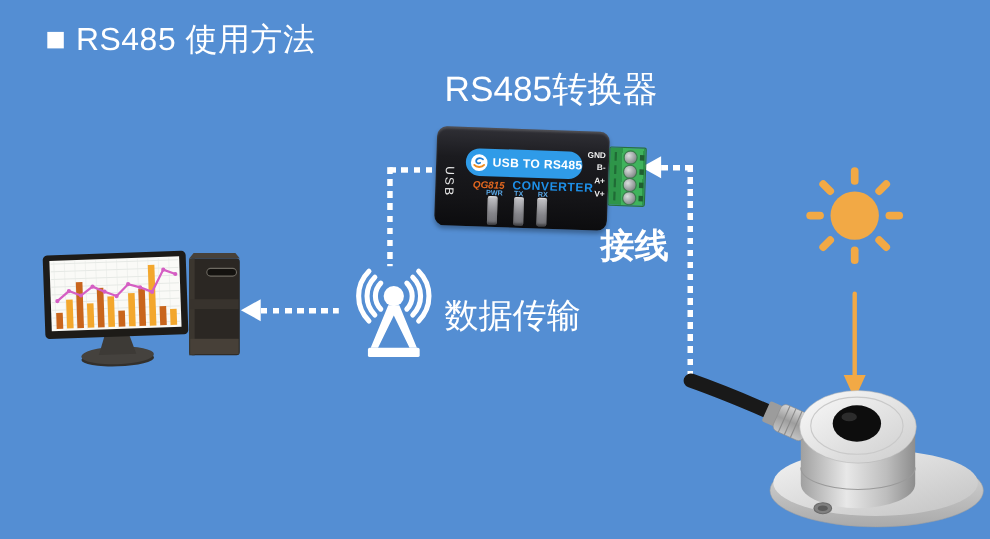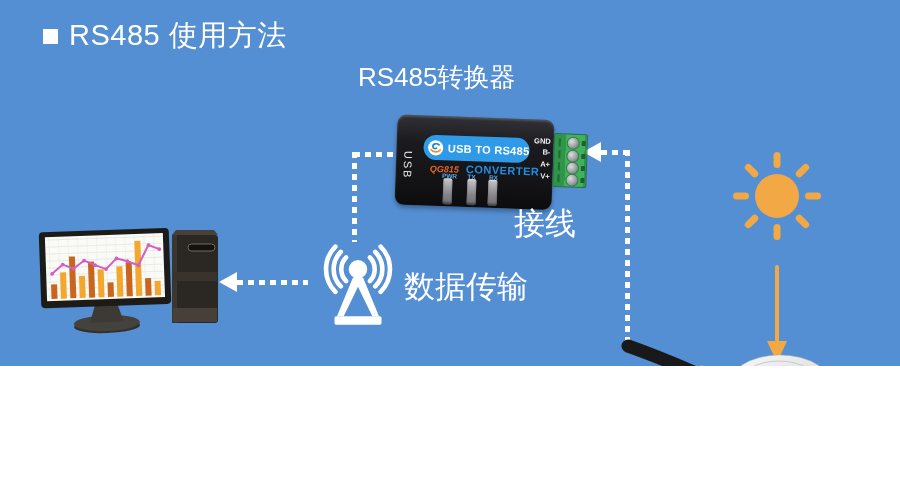--- a/index.html
+++ b/index.html
@@ -1,32 +1,32 @@
 <!DOCTYPE html>
 <html><head>
 <meta charset="utf-8">
 <style>
   html,body{margin:0;padding:0;}
   .stage{
-    position:relative; width:900px; height:366px; overflow:hidden;
+    position:relative; width:900px; height:490px; overflow:hidden;
     background:#548ed3;
     font-family:"Liberation Sans","DejaVu Sans",sans-serif;
     color:#fff;
   }
   .abs{position:absolute;}
 
   
   .title{left:43px; top:16px; display:flex; align-items:center; gap:11px;}
   .title .bullet{width:15px;height:15px;background:#fff;}
   .title .ttext{font-size:29px; letter-spacing:.5px;}
 
   
-  .conv-heading{left:358px; top:60px; width:240px; text-align:left; font-size:26px;}
+  .conv-heading{left:358px; top:60px; width:240px; text-align:right; font-size:32px;}
   .lbl{font-size:31px;}
-  .lbl-wiring{left:514px; top:203px;}
+  .lbl-wiring{left:546px; top:203px;font-weight:bold;}
   .lbl-data{left:404px; top:266px;}
   .lbl-pc{left:74px; top:333px;}
 
   
   .dash-h{height:5px; background:repeating-linear-gradient(90deg,#fff 0 6px,transparent 6px 11px);}
   .dash-v{width:5px;  background:repeating-linear-gradient(180deg,#fff 0 6px,transparent 6px 11px);}
   .arrow-left{width:0;height:0;border-top:10px solid transparent;border-bottom:10px solid transparent;border-right:18px solid #fff;}
 
   
   .device{left:396px; top:114px; width:200px; height:100px; transform:rotate(2deg);}

